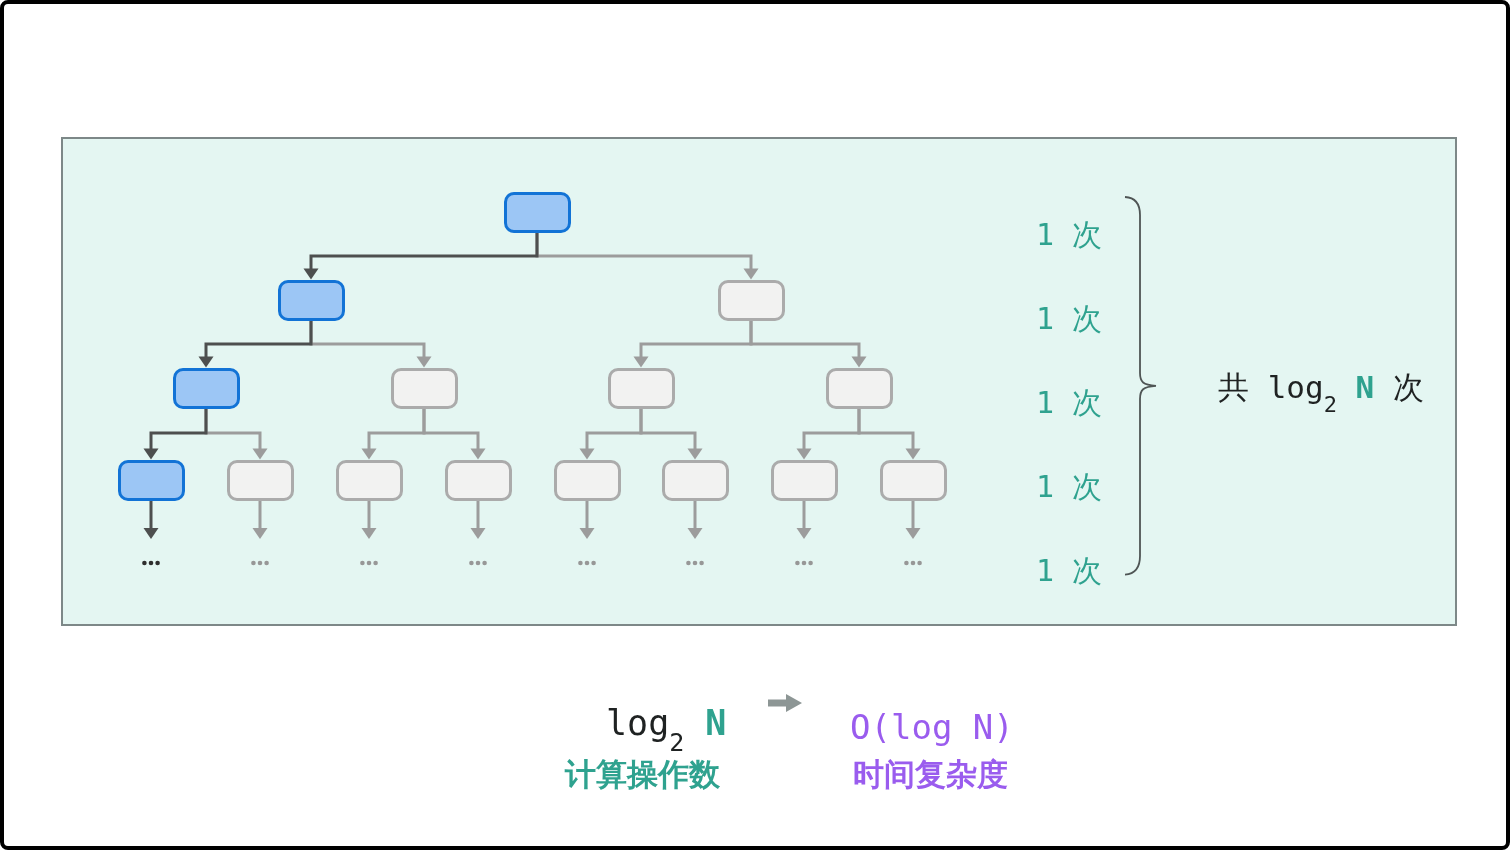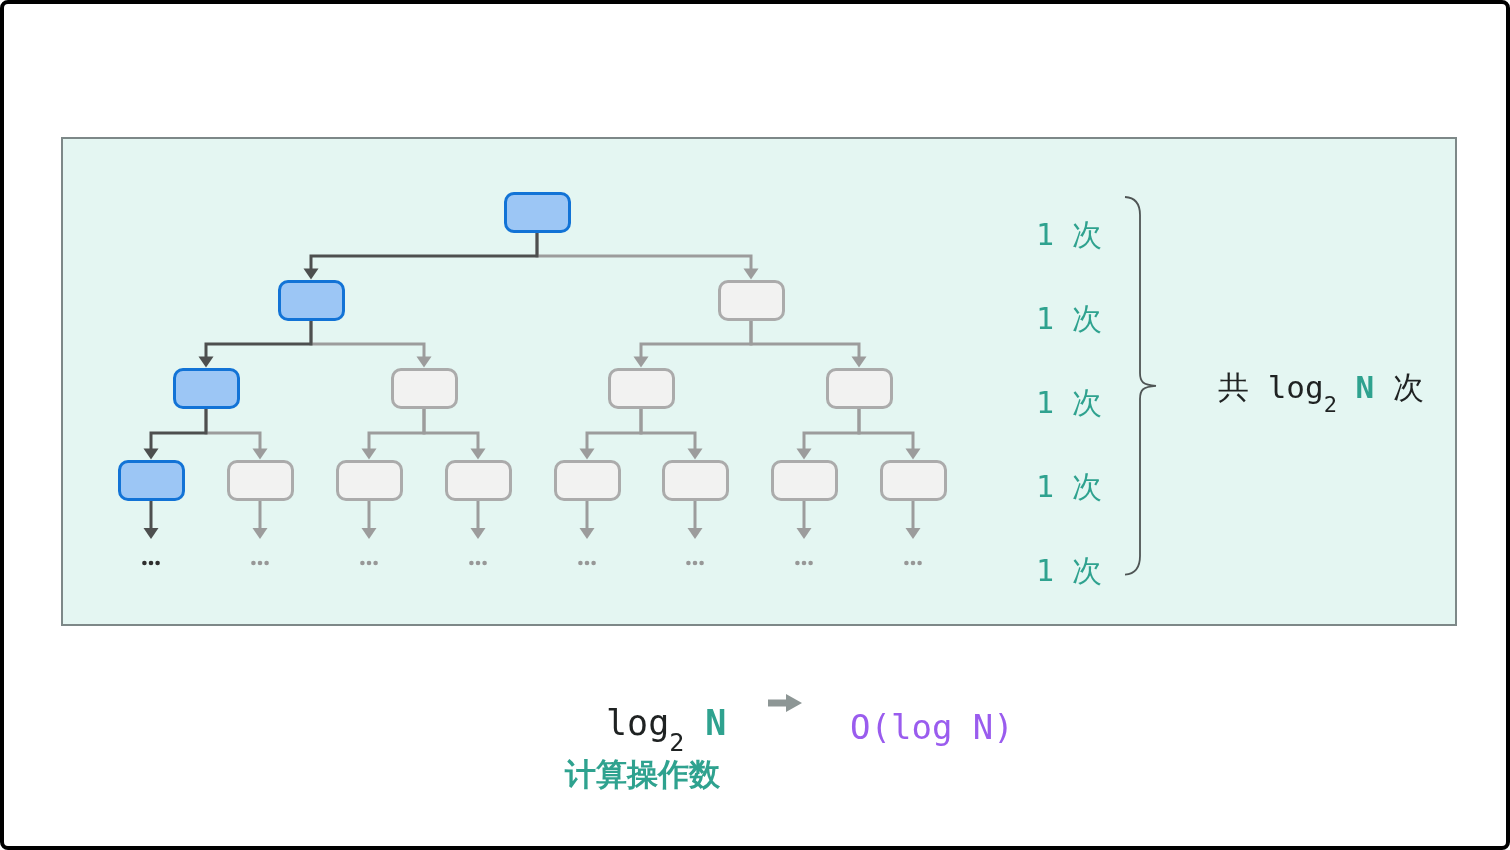--- a/index.html
+++ b/index.html
@@ -169,14 +169,15 @@
 
   <div class="formula-lhs"><span>log</span><sub>2</sub><span> </span><span class="teal bold">N</span></div>
 
   <svg class="arrow-icon" width="34" height="22" viewBox="0 0 34 22">
     <polygon points="0,7.5 18,7.5 18,2 34,11 18,20 18,14.5 0,14.5" fill="#8d9695"></polygon>
   </svg>
 
   <div class="formula-rhs">O(log N)</div>
 
   <div class="caption lhs teal">计算操作数</div>
+  <div class="caption rhs purple">时间复杂度</div>
 
 </div>
 
 </body></html>

